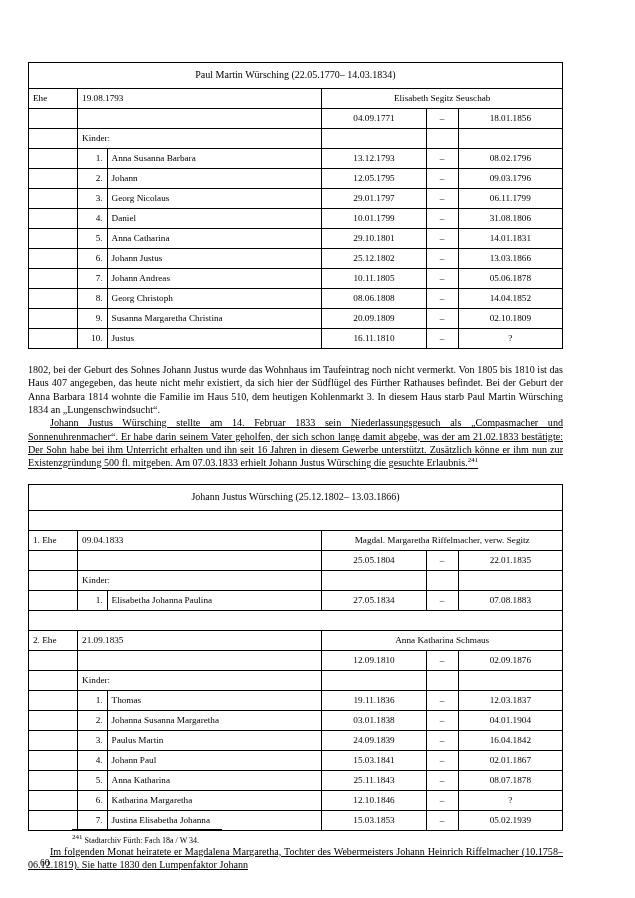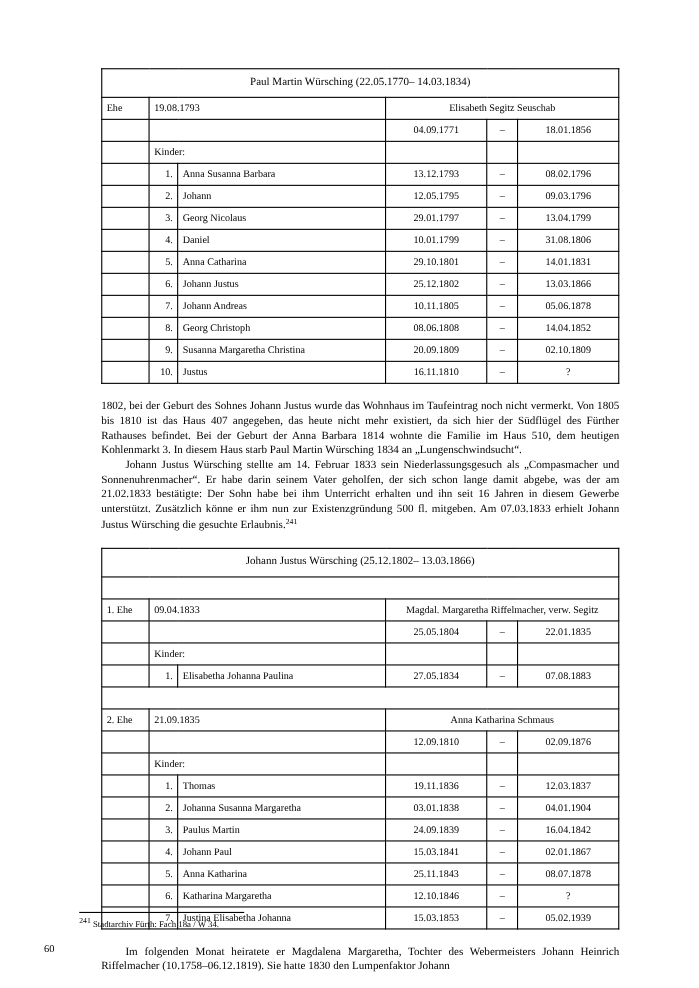--- a/index.html
+++ b/index.html
@@ -12,21 +12,21 @@
     height: 898px;
     font-family: "Liberation Serif", serif;
     color: #000000;
     position: relative;
   }
   .page {
     position: relative;
     width: 635px;
     height: 898px;
     box-sizing: border-box;
-    padding: 62px 72px 0 92px;
+    padding: 62px 72px 0 28px;
   }
   table.geneal {
     border-collapse: collapse;
     width: 100%;
     font-size: 9.2px;
     table-layout: fixed;
   }
   table.geneal td {
     border: 1px solid #000000;
     padding: 2px 4px;
@@ -48,20 +48,21 @@
   }
   p.body {
     font-size: 10.1px;
     text-align: justify;
     line-height: 1.32;
     margin: 0;
     text-indent: 0;
   }
   p.body.indent {
     text-indent: 22px;
+    text-decoration: underline;
   }
   .gap-after-table { height: 14px; }
   .gap-before-table { height: 14px; }
   .sup {
     font-size: 7px;
     vertical-align: super;
   }
   .footnote-area {
     position: absolute;
     left: 72px;
@@ -147,21 +148,21 @@
         <td class="c-center">12.05.1795</td>
         <td class="c-center">–</td>
         <td class="c-center">09.03.1796</td>
       </tr>
       <tr>
         <td></td>
         <td class="c-num">3.</td>
         <td>Georg Nicolaus</td>
         <td class="c-center">29.01.1797</td>
         <td class="c-center">–</td>
-        <td class="c-center">13.04.1799</td>
+        <td class="c-center">06.11.1799</td>
       </tr>
       <tr>
         <td></td>
         <td class="c-num">4.</td>
         <td>Daniel</td>
         <td class="c-center">10.01.1799</td>
         <td class="c-center">–</td>
         <td class="c-center">31.08.1806</td>
       </tr>
       <tr>

